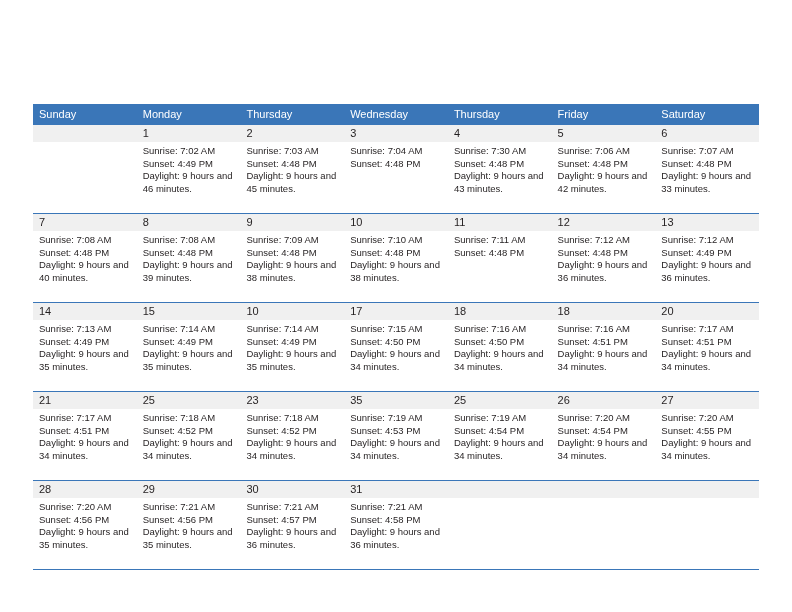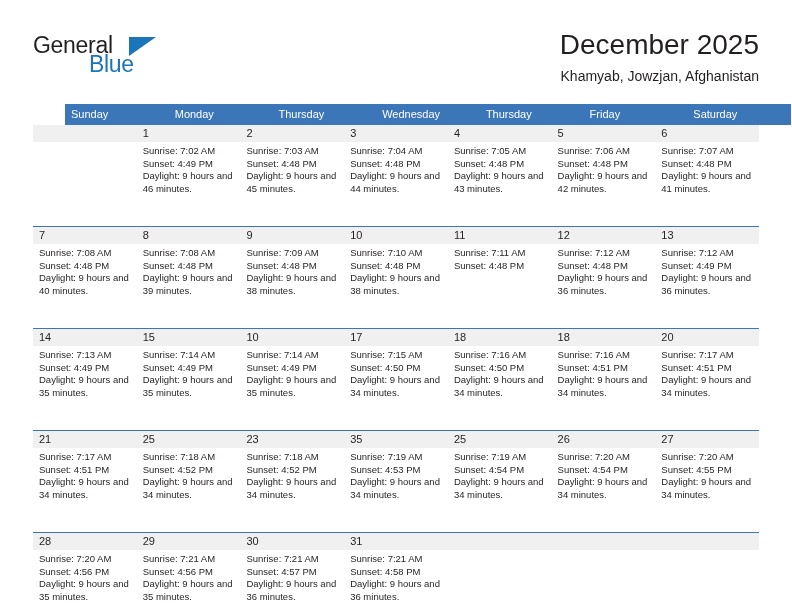--- a/index.html
+++ b/index.html
@@ -83,21 +83,20 @@
     position: absolute;
     left: 33px;
     top: 104px;
     width: 726px;
   }
   .weekdays {
     display: flex;
     width: 100%;
     background: #3a76b8;
     height: 21px;
-    margin-left: 32px;
   }
   .weekday {
     flex: 1 1 0;
     color: #ffffff;
     font-size: 11px;
     line-height: 21px;
     padding-left: 6px;
     white-space: nowrap;
     overflow: hidden;
   }
@@ -120,49 +119,35 @@
     height: 17px;
     background: #f0f0f0;
     color: #231f20;
     font-size: 11px;
     line-height: 17px;
     padding-left: 6px;
   }
   .day.empty .day-num { background: #f0f0f0; }
   .day-info {
     padding: 3px 4px 8px 6px;
-    height: 84px;
+    height: 71px;
   }
   .day-info div {
     font-size: 9.5px;
     line-height: 12.6px;
     color: #231f20;
     white-space: nowrap;
   }
   .day-info .daylight-line { white-space: normal; }
 </style>
 </head>
 <body>
 
 <div class="page">
 
-  <div class="header">
-
-    <div class="logo">
-      <span class="logo-general">General</span>
-      <span class="logo-triangle"></span>
-      <span class="logo-blue">Blue</span>
-    </div>
-
-    <div class="title-block">
-      <div class="cal-title">December 2025</div>
-      <div class="cal-subtitle">Khamyab, Jowzjan, Afghanistan</div>
-    </div>
-
-  </div>
 
   <div class="calendar">
     <div class="weekdays" id="weekday-row">
         <div class="weekday">Sunday</div>
         <div class="weekday">Monday</div>
         <div class="weekday">Thursday</div>
         <div class="weekday">Wednesday</div>
         <div class="weekday">Thursday</div>
         <div class="weekday">Friday</div>
         <div class="weekday">Saturday</div>
@@ -187,45 +172,44 @@
               <div>Sunrise: 7:03 AM</div>
               <div>Sunset: 4:48 PM</div>
               <div class="daylight-line">Daylight: 9 hours and 45 minutes.</div>
             </div>
           </div>
           <div class="day">
             <div class="day-num">3</div>
             <div class="day-info">
               <div>Sunrise: 7:04 AM</div>
               <div>Sunset: 4:48 PM</div>
-              <div class="daylight-line">Daylight: 9 hours and 44 minutes.</div>
             </div>
           </div>
           <div class="day">
             <div class="day-num">4</div>
             <div class="day-info">
-              <div>Sunrise: 7:05 AM</div>
+              <div>Sunrise: 7:30 AM</div>
               <div>Sunset: 4:48 PM</div>
               <div class="daylight-line">Daylight: 9 hours and 43 minutes.</div>
             </div>
           </div>
           <div class="day">
             <div class="day-num">5</div>
             <div class="day-info">
               <div>Sunrise: 7:06 AM</div>
               <div>Sunset: 4:48 PM</div>
               <div class="daylight-line">Daylight: 9 hours and 42 minutes.</div>
             </div>
           </div>
           <div class="day">
             <div class="day-num">6</div>
             <div class="day-info">
               <div>Sunrise: 7:07 AM</div>
               <div>Sunset: 4:48 PM</div>
-              <div class="daylight-line">Daylight: 9 hours and 41 minutes.</div>
+              <div class="daylight-line">Daylight: 9 hours and 33 minutes.</div>
             </div>
           </div>
         </div>
         <div class="week">
           <div class="day">
             <div class="day-num">7</div>
             <div class="day-info">
               <div>Sunrise: 7:08 AM</div>
               <div>Sunset: 4:48 PM</div>
               <div class="daylight-line">Daylight: 9 hours and 40 minutes.</div>

